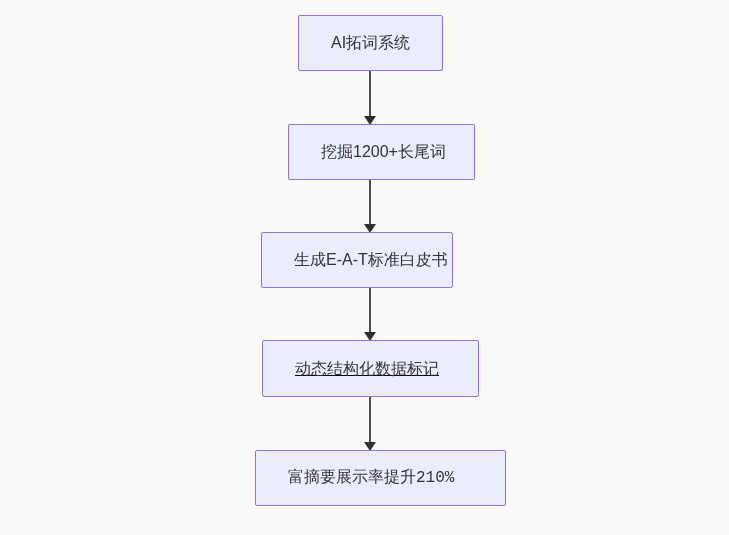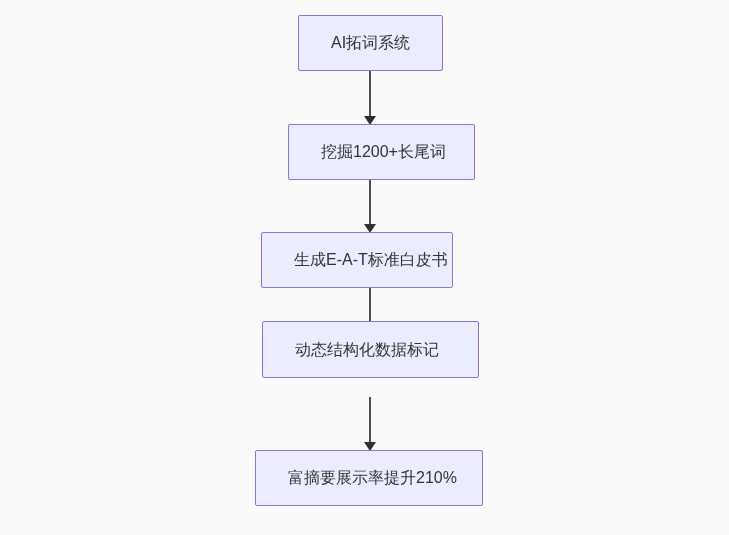--- a/index.html
+++ b/index.html
@@ -30,22 +30,22 @@
   }
   .node-label {
     font-size: 16px;
     color: var(--text, #333333);
     white-space: nowrap;
     line-height: 1;
   }
   .n1 { left: 298px; top: 15px;  width: 145px; }
   .n2 { left: 277px; top: 124px; width: 187px; margin-left: 11px; }
   .n3 { left: 261px; top: 232px; width: 192px; }
-  .n4 { left: 262px; top: 321px; width: 217px; height: 57px; }
-  .n5 { left: 255px; top: 450px; width: 228px; }
+  .n4 { left: 262px; top: 340px; width: 217px; height: 57px; text-decoration: underline; }
+  .n5 { left: 255px; top: 450px; width: 251px; font-family: Liberation Mono, monospace; }
 
   .edge {
     position: absolute;
     left: 369px;
     width: 2px;
     background: var(--arrow-line, #4d4d4d);
   }
   .edge::after {
     content: "";
     position: absolute;

